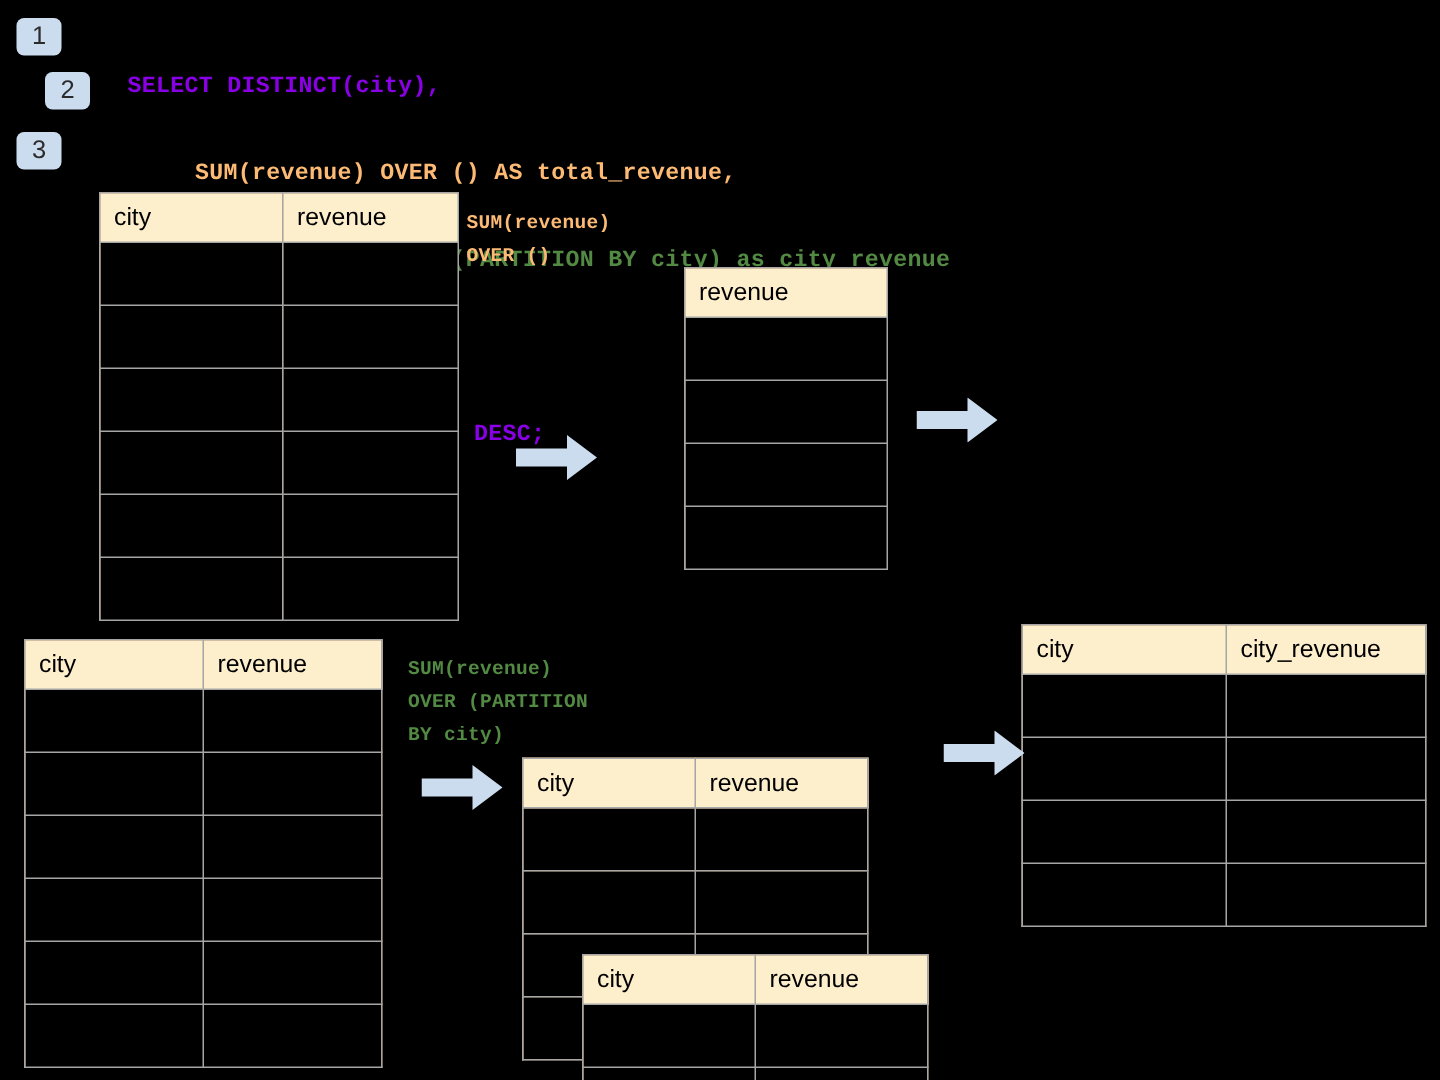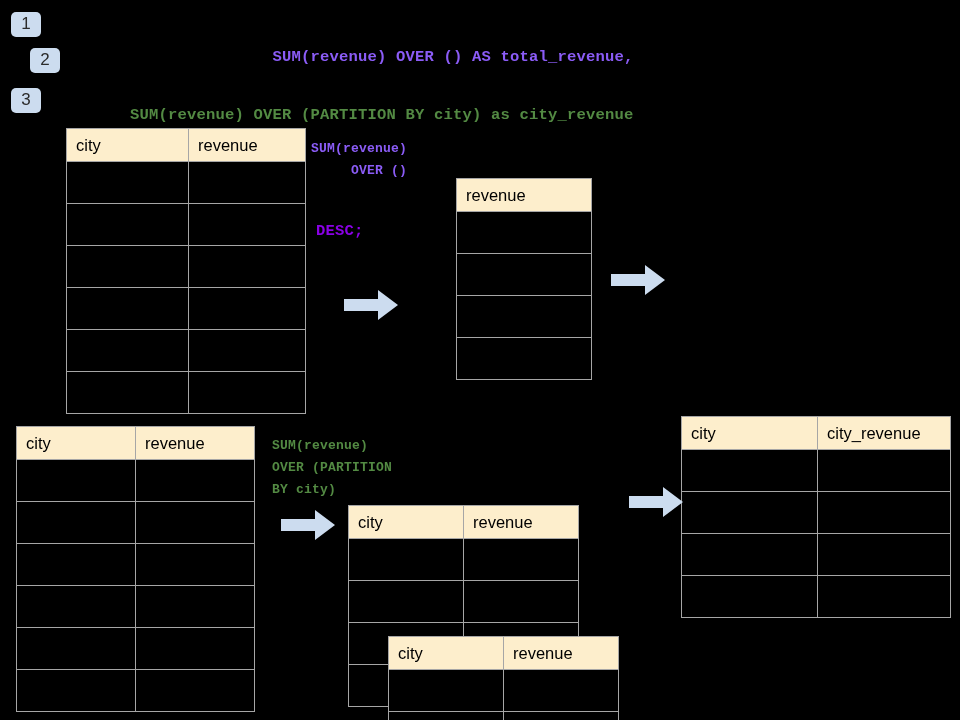--- a/index.html
+++ b/index.html
@@ -41,21 +41,21 @@
   .sql {
     position: absolute;
     font-family: "Liberation Mono", monospace;
     font-size: 15.5px;
     font-weight: bold;
     white-space: pre;
     letter-spacing: 0.2px;
   }
   .sql-line { height: 22px; }
   .c-purple { color: #8a00e6; }
-  .c-red    { color: #8b5cf6; text-align: right; }
+  .c-red    { color: #fdba74; }
   .c-green  { color: #538a43; }
 
   
   .annot {
     position: absolute;
     font-family: "Liberation Mono", monospace;
     font-size: 12.5px;
     font-weight: bold;
     white-space: pre-wrap;
     line-height: 19px;
@@ -112,20 +112,21 @@
 </head>
 <body>
 
 <div id="canvas">
 
   <div class="step-badge" style="left:11px; top:12px;">1</div>
   <div class="step-badge" style="left:30px; top:48px;">2</div>
   <div class="step-badge" style="left:11px; top:88px;">3</div>
 
   <div class="sql" style="left:85px; top:12px;">
+    <div class="sql-line c-purple">SELECT DISTINCT(city),</div>
     <div class="sql-line c-red" style="padding-left:45px;">SUM(revenue) OVER () AS total_revenue,</div>
     <div class="sql-line c-green" style="padding-left:45px;">SUM(revenue) OVER (PARTITION BY city) as city_revenue</div>
     <div class="sql-line c-purple" style="padding-left:22px;">FROM rides</div>
     <div class="sql-line c-purple" style="padding-left:22px;">ORDER by city_revenue DESC;</div>
   </div>
 
 
   <div class="callout c-red" style="left:311px; top:138px;">SUM(revenue)
 OVER ()</div>
 

